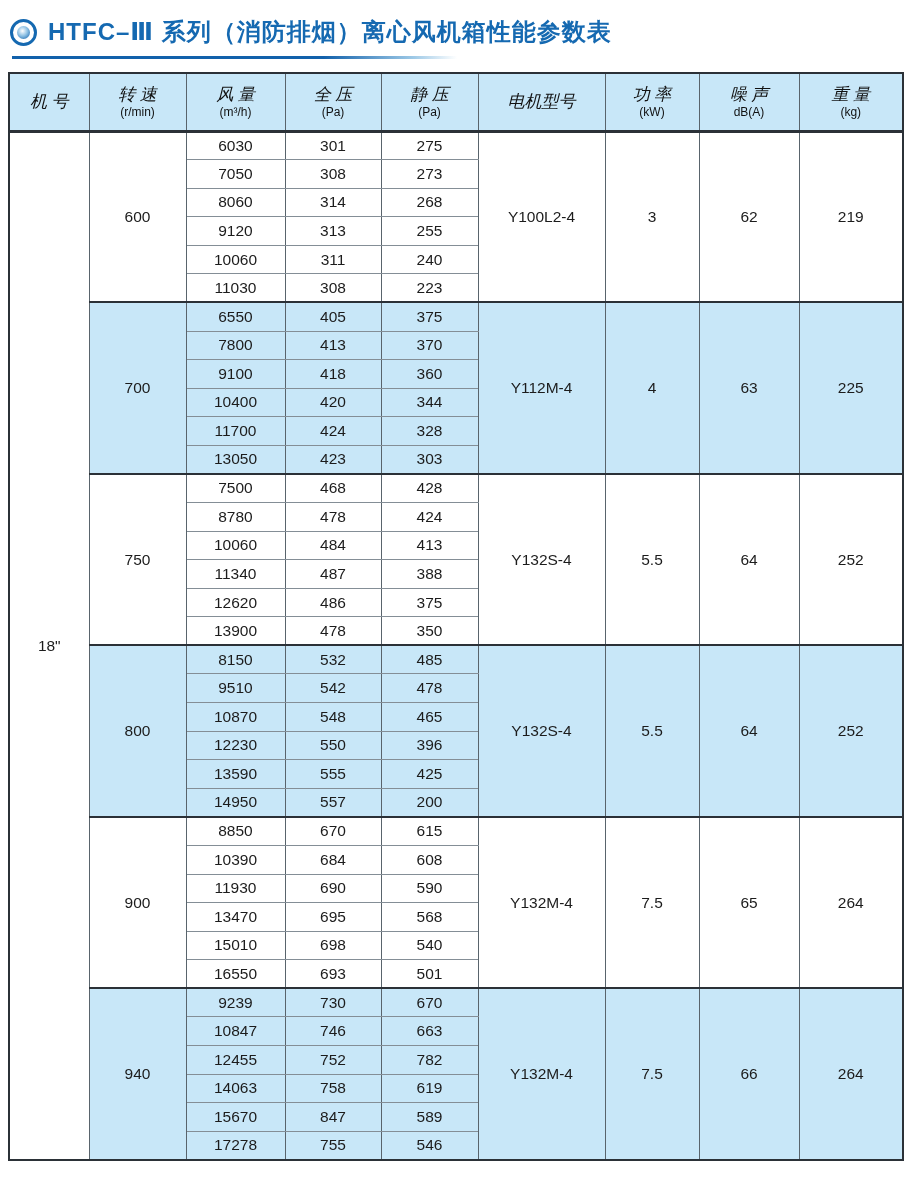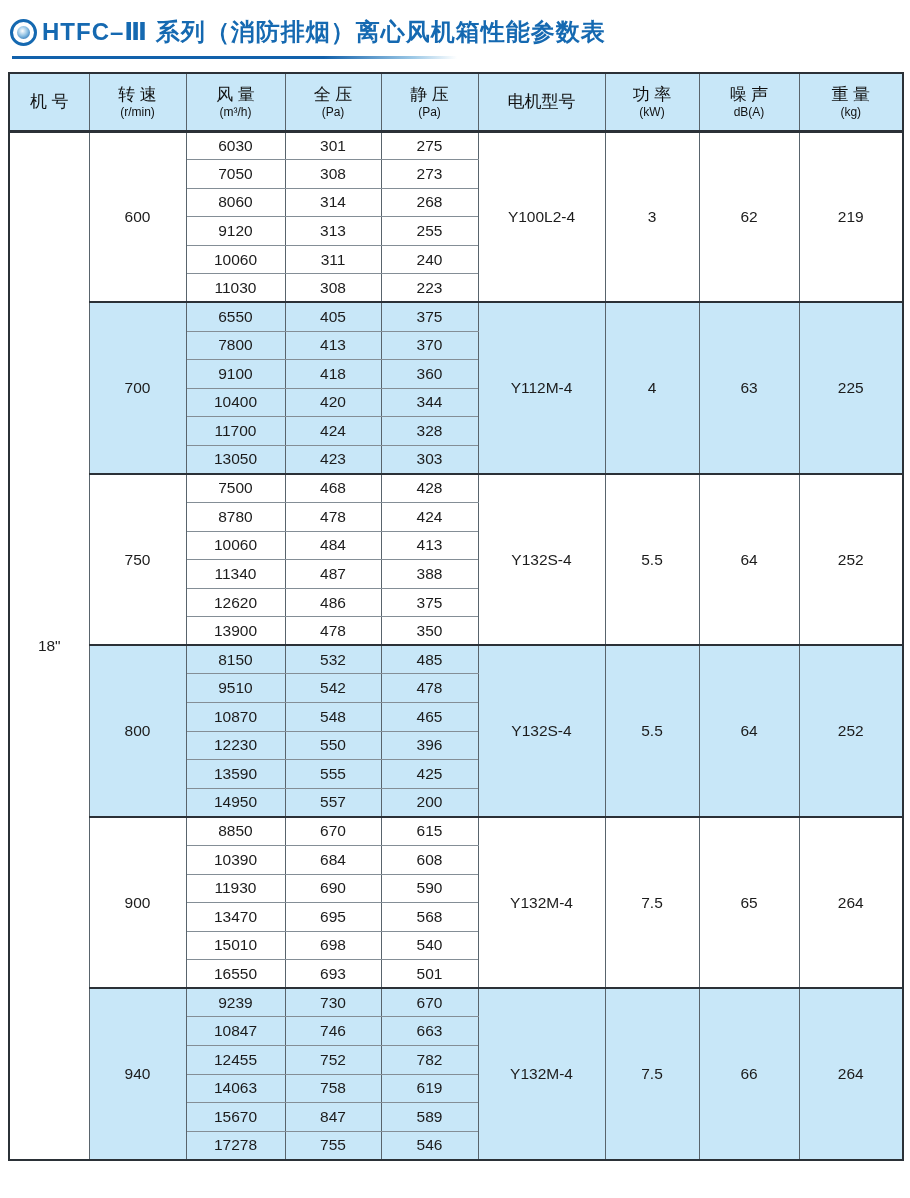--- a/index.html
+++ b/index.html
@@ -5,21 +5,21 @@
   :root { --band:#c8e7f8; --accent:#1569b1; --line-dark:#2b3137; --line-mid:#59646c; --line-light:#848e96; }
   * { box-sizing:border-box; }
   html,body { margin:0; padding:0; }
   body {
     width:910px; height:1198px; background:#ffffff;
     font-family:"Liberation Sans","DejaVu Sans",sans-serif; color:#1c1c1c;
   }
   .page { position:relative; width:910px; height:1198px; overflow:hidden; }
 
   .doc-header { padding:16px 0 0 10px; }
-  .title-row { display:flex; align-items:center; gap:5px; }
+  .title-row { display:flex; align-items:center; gap:11px; }
   .bullseye {
     width:27px; height:27px; border-radius:50%;
     border:3px solid var(--accent);
     display:flex; align-items:center; justify-content:center;
     background:#ffffff; flex:0 0 auto;
   }
   .bullseye-inner {
     width:13px; height:13px; border-radius:50%;
     background:radial-gradient(circle at 42% 38%, #ffffff 0%, #8ec1e4 45%, #1261ab 95%);
   }
@@ -43,21 +43,21 @@
     border-right:1px solid var(--line-mid);
     text-align:center; vertical-align:middle;
     padding:0; overflow:hidden;
   }
   .perf thead tr { height:58px; }
   .perf th {
     background:var(--band);
     border-bottom:3px solid var(--line-dark);
     font-weight:normal;
   }
-  .th-main { font-size:17px; color:#111; line-height:1.25; }
+  .th-main { font-size:17px; color:#111; line-height:1.25;font-style:italic; }
   .th-sub  { font-size:12px; color:#111; line-height:1.2; }
 
   .perf tbody tr { height:28.58px; }
   .perf td { font-size:15.5px; }
   .perf td.sub {
     border-top:1px solid var(--line-light);
     border-bottom:1px solid var(--line-light);
   }
   .perf td.gtop { border-top:2px solid var(--line-dark); }
   .perf td.band { background:var(--band); }

